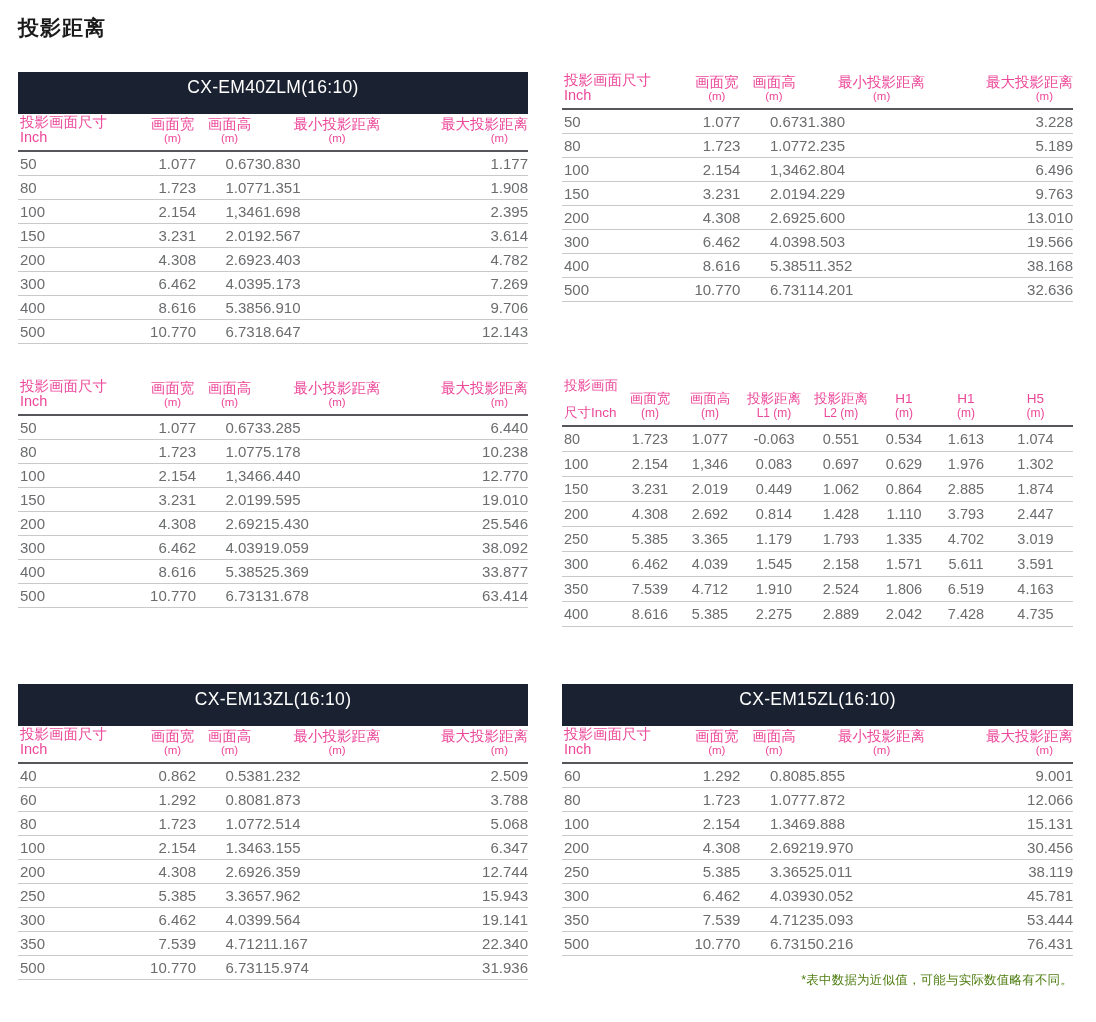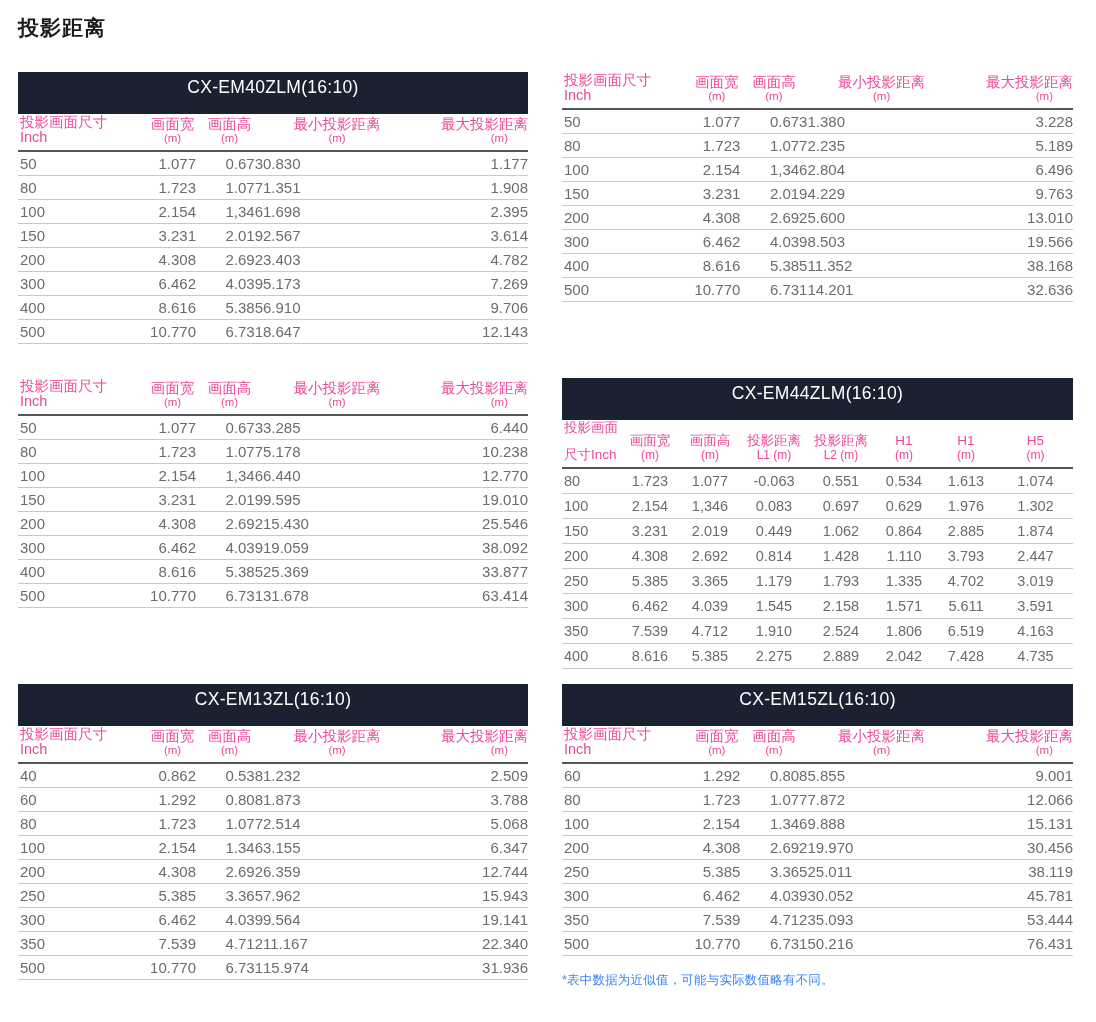--- a/index.html
+++ b/index.html
@@ -48,22 +48,22 @@
   .standard th:nth-child(5), .standard td:nth-child(5) { text-align: right; }
   .standard th:nth-child(5) .h2 { padding-right: 20px; }
   
   .wide th, .wide td { text-align: center; }
   .wide th:first-child, .wide td:first-child { text-align: left; padding-left: 2px; }
   .wide td { height: 25px; font-size: 14.5px; }
   .wide .h1 { font-size: 13.5px; }
   .wide th:first-child .h2 { font-size: 13.5px; margin-top: 11px; }
   .wide .h2.sm { font-size: 12px; }
   .footnote {
-    margin-top: 16px; text-align: left;
-    font-size: 12.5px; color: #3b82f6; letter-spacing: 0.2px;
+    margin-top: 16px; text-align: right;
+    font-size: 12.5px; color: #4d7c0f; letter-spacing: 0.2px;
   }
 </style>
 </head>
 <body>
 
 <div class="page">
   <h1 class="page-title">投影距离</h1>
 
   <div class="band fixed">
     <div class="slot-l">
@@ -349,21 +349,20 @@
                 <td>10.770</td>
                 <td>6.731</td>
                 <td>31.678</td>
                 <td>63.414</td>
               </tr>
             </tbody>
           </table>
         </div>
     </div>
     <div class="slot-r">
-      <div class="ptable-title">CX-EM44ZLM(16:10)</div>
       <div>
           <table class="tbl wide">
             <colgroup>
               <col style="width: 58px;">
               <col style="width: 60px;">
               <col style="width: 60px;">
               <col style="width: 68px;">
               <col style="width: 66px;">
               <col style="width: 60px;">
               <col style="width: 64px;">

